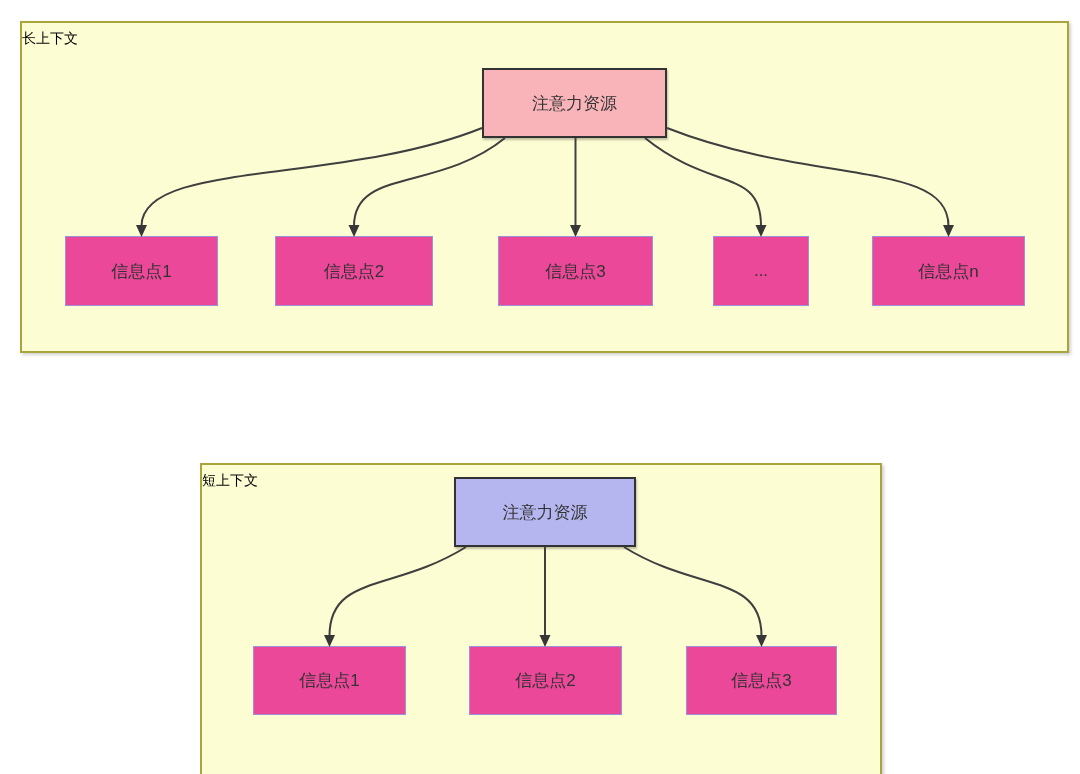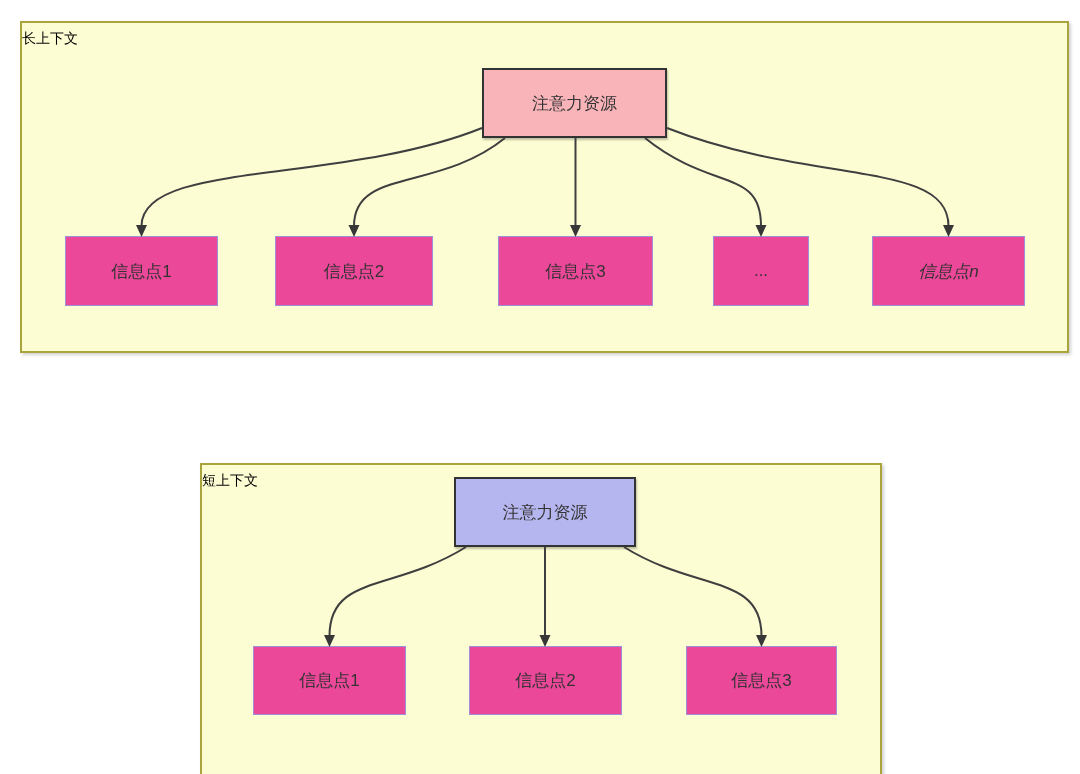--- a/index.html
+++ b/index.html
@@ -39,21 +39,21 @@
   <div class="cluster" style="left:20px;top:21px;width:1049px;height:332px;">
     <div class="cluster-title">长上下文</div>
   </div>
 
   <div class="node root-node root-long" style="left:482px;top:68px;width:185px;height:70px;">注意力资源</div>
 
   <div class="node info-node" style="left:65px;top:236px;width:153px;height:70px;">信息点1</div>
   <div class="node info-node" style="left:275px;top:236px;width:158px;height:70px;">信息点2</div>
   <div class="node info-node" style="left:498px;top:236px;width:155px;height:70px;">信息点3</div>
   <div class="node info-node" style="left:713px;top:236px;width:96px;height:70px;">...</div>
-  <div class="node info-node" style="left:872px;top:236px;width:153px;height:70px;font-style:italic;">信息点n</div>
+  <div class="node info-node" style="left:872px;top:236px;width:153px;height:70px;">信息点n</div>
 
   <div class="cluster" style="left:200px;top:430px;width:682px;height:332px;margin-top:33px;">
     <div class="cluster-title">短上下文</div>
   </div>
 
   <div class="node root-node root-short" style="left:454px;top:477px;width:182px;height:70px;">注意力资源</div>
 
   <div class="node info-node" style="left:253px;top:646px;width:153px;height:69px;">信息点1</div>
   <div class="node info-node" style="left:469px;top:646px;width:153px;height:69px;">信息点2</div>
   <div class="node info-node" style="left:686px;top:646px;width:151px;height:69px;">信息点3</div>

